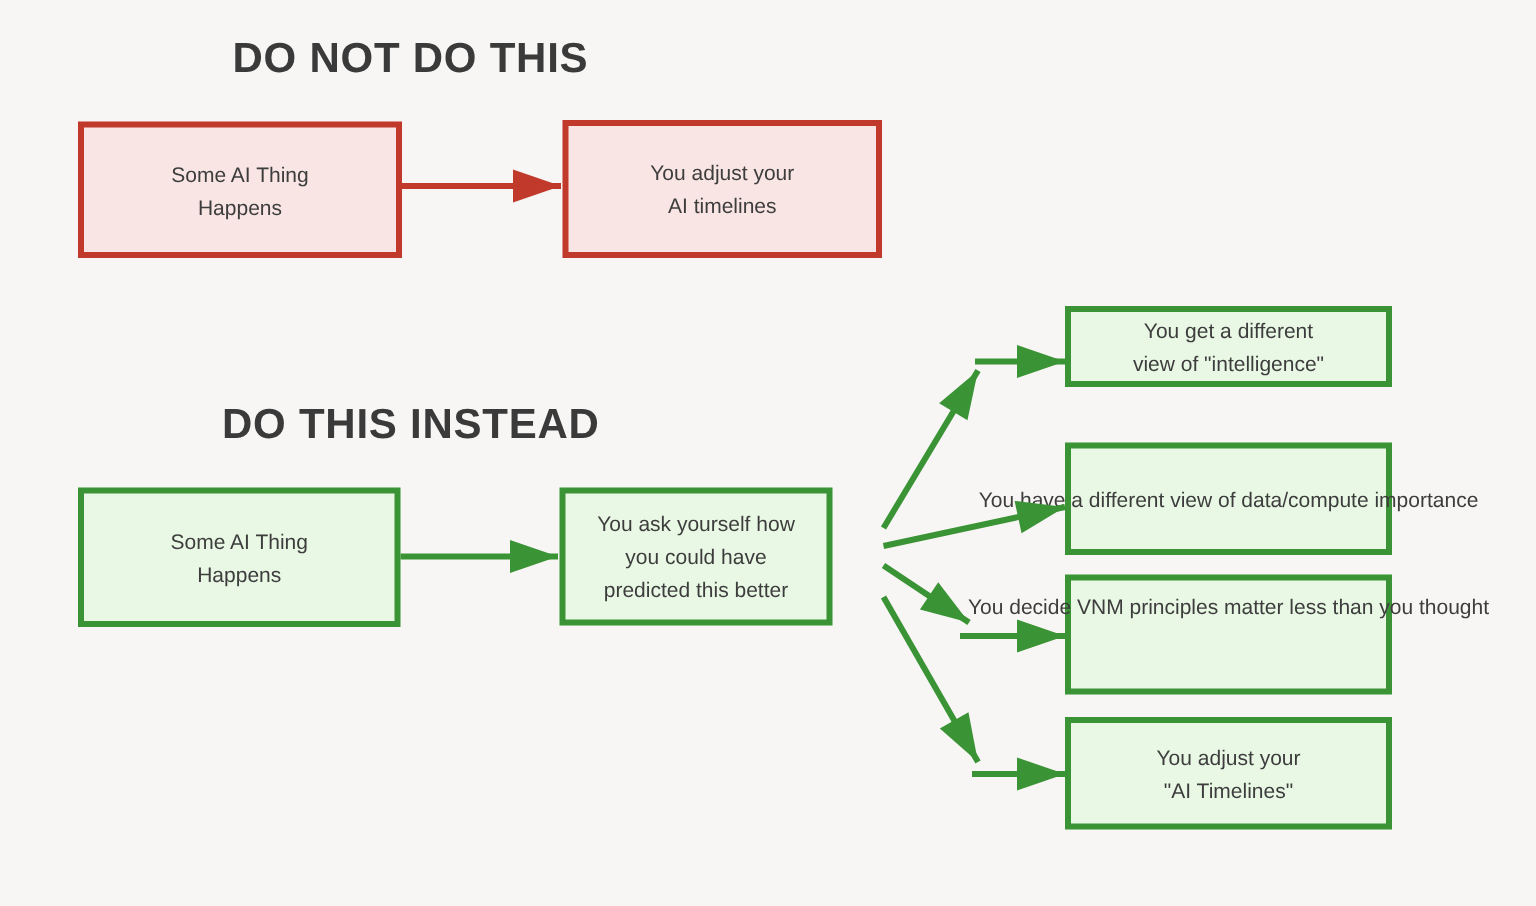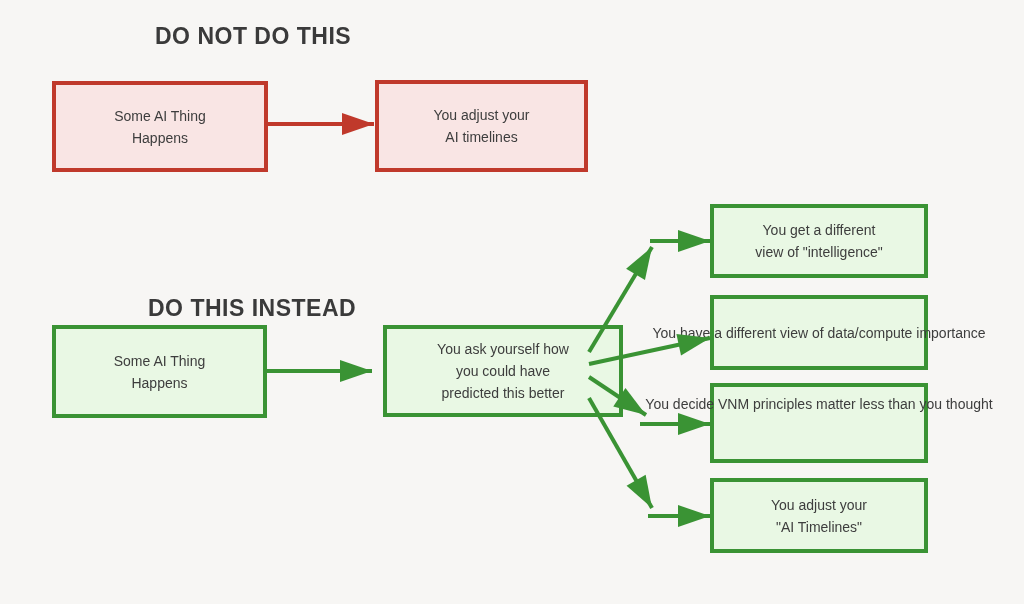--- a/index.html
+++ b/index.html
@@ -18,21 +18,21 @@
     background:var(--background);
     position:relative;
     overflow:hidden;
   }
   .canvas{
     position:absolute;left:0;top:0;width:1024px;height:604px;
     background:var(--background);
   }
   .flow-title{
     position:absolute;
-    font-size:23px;
+    font-size:28px;
     font-weight:bold;
     color:var(--title-text);
     letter-spacing:0.5px;
     white-space:nowrap;
   }
   .node{
     position:absolute;
     display:flex;
     align-items:center;
     justify-content:center;
@@ -71,30 +71,30 @@
 <div class="canvas">
 
   <div class="flow-title" style="left:155px;top:23px;">DO NOT DO THIS</div>
 
   <div class="node red" style="left:52px;top:81px;width:216px;height:91px;">Some AI Thing
 Happens</div>
 
   <div class="node red" style="left:375px;top:80px;width:213px;height:92px;">You adjust your
 AI timelines</div>
 
-  <div class="flow-title" style="left:148px;top:267px;margin-top:28px;">DO THIS INSTEAD</div>
+  <div class="flow-title" style="left:148px;top:267px;">DO THIS INSTEAD</div>
 
   <div class="node green" style="left:52px;top:325px;width:215px;height:93px;">Some AI Thing
 Happens</div>
 
-  <div class="node green" style="left:383px;top:325px;width:240px;height:92px;">You ask yourself how
+  <div class="node green" style="left:373px;top:325px;width:182px;height:92px;">You ask yourself how
 you could have
 predicted this better</div>
 
-  <div class="node green" style="left:710px;top:204px;width:218px;height:74px;">You get a different
+  <div class="node green" style="left:710px;top:204px;width:218px;height:54px;">You get a different
 view of "intelligence"</div>
 
   <div class="node green overflow-text" style="left:710px;top:295px;width:218px;height:75px;">You have a different view
 of data/compute importance</div>
 
   <div class="node green overflow-text top-aligned" style="left:710px;top:383px;width:218px;height:80px;">You decide VNM principles
 matter less than you thought</div>
 
   <div class="node green" style="left:710px;top:478px;width:218px;height:75px;">You adjust your
 "AI Timelines"</div>

